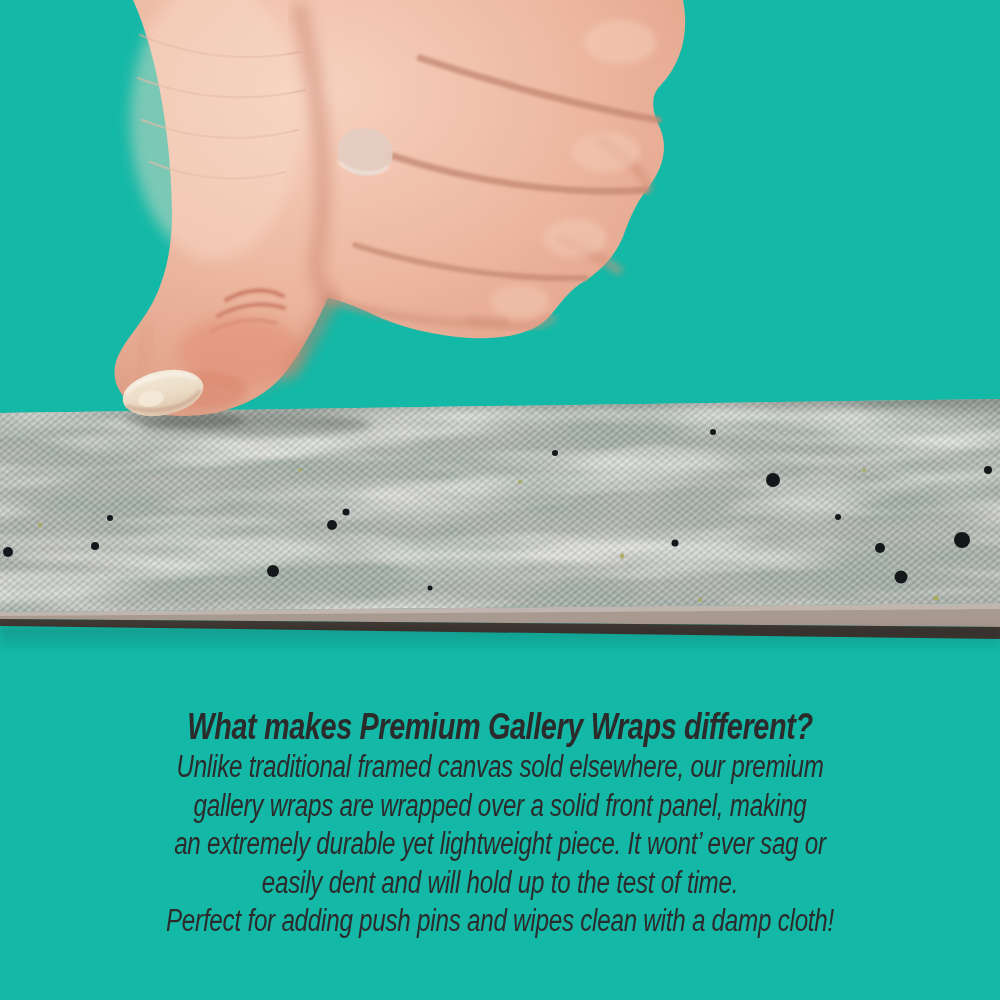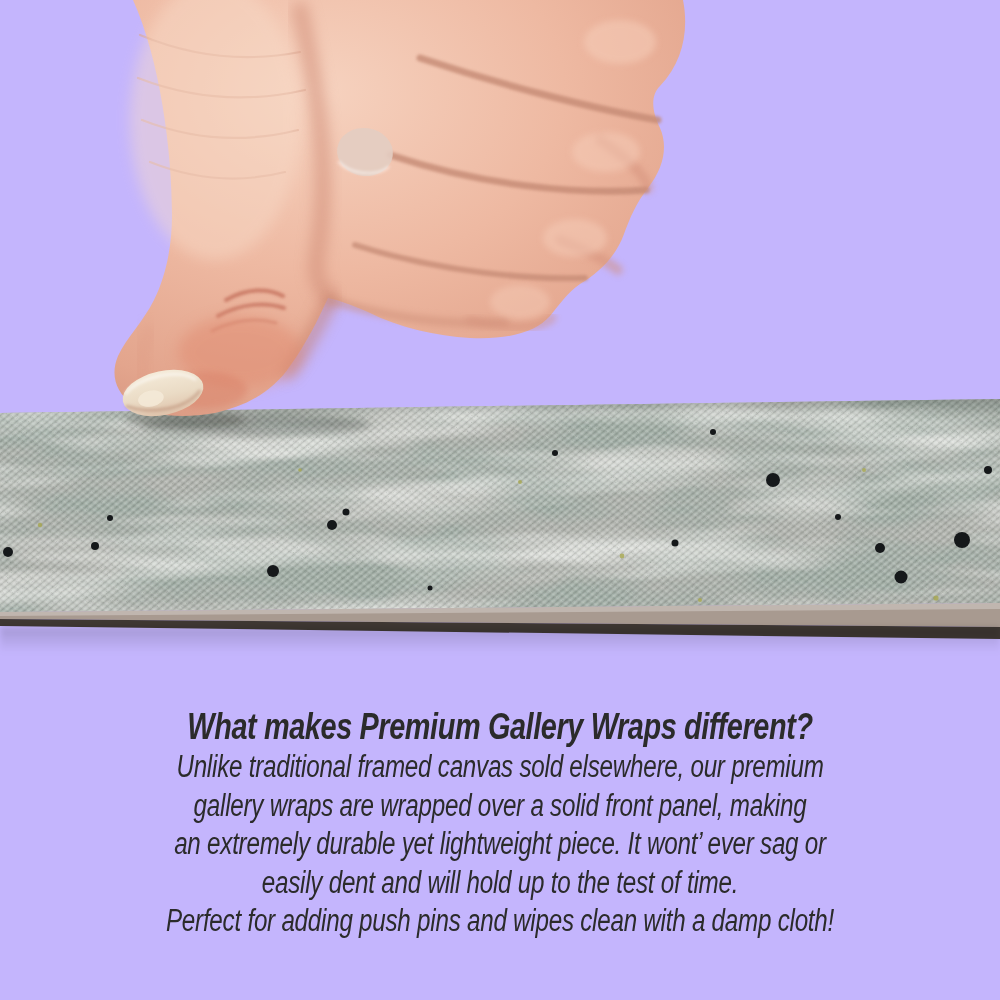--- a/index.html
+++ b/index.html
@@ -1,17 +1,17 @@
 <!DOCTYPE html>
 <html style="--background: #ffffff; --text: #2b2b2b; --canvas_base: #b2b5af; --canvas_green: #5c6d62; --canvas_light: #cdd0c9; --canvas_edge_tan: #a89a90; --canvas_edge_dark: #3f3833; --skin_light: #f6d2bf; --skin_mid: #eeb9a2; --skin_shadow: #d08d77; --nail: #eadbc5;"><head>
 <meta charset="utf-8">
 <style>
   html,body{margin:0;padding:0;background:#ffffff;}
   .page{
-    position:relative;width:1000px;height:1000px;background:#c4b5fd;
+    position:relative;width:1000px;height:1000px;background:#14b8a6;
     overflow:hidden;font-family:"Liberation Sans",sans-serif;
   }
   .photo{position:absolute;left:0;top:0;width:1000px;height:1000px;display:block;}
   .copy{
     position:absolute;left:0;top:706px;width:1000px;text-align:center;
     transform:scaleX(0.78);transform-origin:500px 0;
     color:var(--text,#2b2b2b);font-style:italic;
   }
   .copy h2{
     margin:0;font-size:37px;line-height:42px;font-weight:600;

